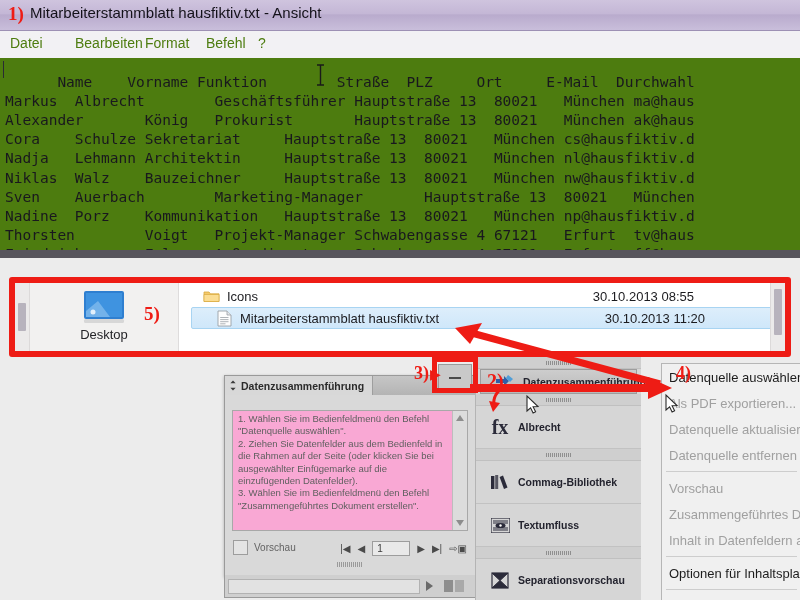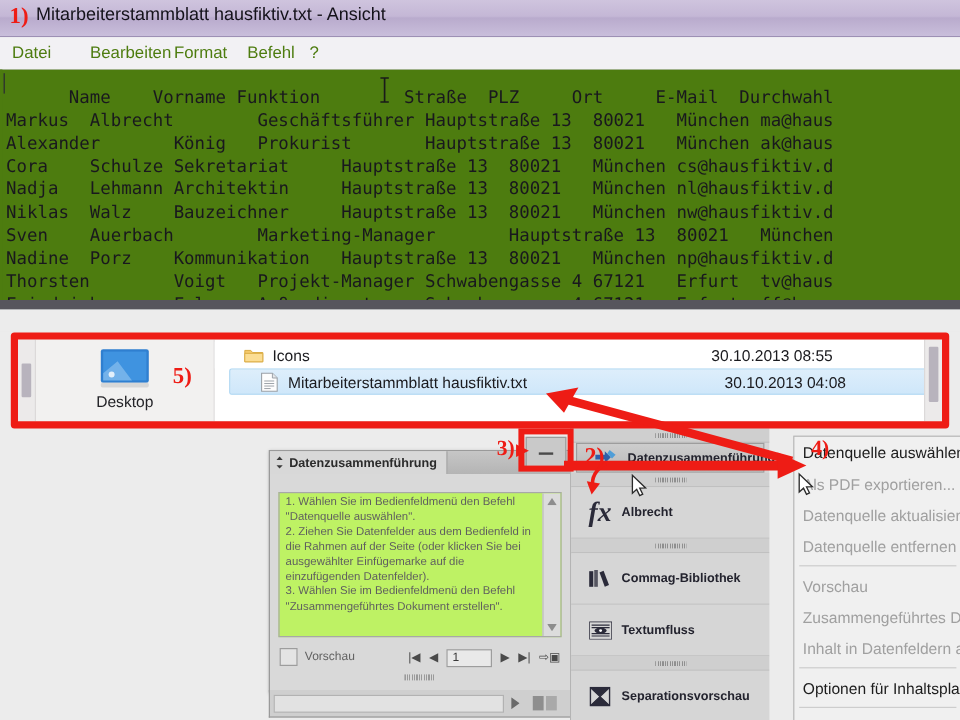--- a/index.html
+++ b/index.html
@@ -157,21 +157,21 @@
     font-size:10.5px;font-weight:bold;color:#2b2b2b;white-space:nowrap;
   }
   .dz-tab-arrows{
     position:absolute;left:4px;top:4px;width:8px;height:11px;
   }
   .dz-body{
     position:absolute;left:0;top:19px;width:100%;bottom:0;background:#d9d9d9;
   }
   .dz-instr{
     position:absolute;left:7px;top:15px;right:7px;height:119px;
-    background:#bef264;border:1px solid #a8a8a8;overflow:hidden;
+    background:#f9a8d4;border:1px solid #a8a8a8;overflow:hidden;
   }
   .dz-instr-text{
     position:absolute;left:5px;top:2px;right:20px;
     font-size:9.5px;line-height:12.4px;color:#5f5f5f;
   }
   .dz-instr-scroll{
     position:absolute;right:0;top:0;width:14px;bottom:0;background:#dcdcdc;
     border-left:1px solid #bdbdbd;
   }
   .dz-arrow-up{position:absolute;left:3px;top:4px;}
@@ -362,21 +362,21 @@
 
       <div class="exp-row r2">
         <span class="exp-icon">
           <svg width="15" height="17" viewBox="0 0 15 17">
             <path d="M1 1 H10 L14 5 V16 H1 Z" fill="#fdfdfd" stroke="#9aa0a6" stroke-width=".9"></path>
             <path d="M10 1 V5 H14" fill="#e4e7ea" stroke="#9aa0a6" stroke-width=".8"></path>
             <path d="M3.2 7.5 H11.5 M3.2 9.6 H11.5 M3.2 11.7 H11.5 M3.2 13.8 H8.5" stroke="#9aa0a6" stroke-width=".8"></path>
           </svg>
         </span>
         <span class="exp-name">Mitarbeiterstammblatt hausfiktiv.txt</span>
-        <span class="exp-date">30.10.2013 04:08</span>
+        <span class="exp-date">30.10.2013 11:20</span>
       </div>
 
     </div>
 
     <div class="exp-rightscroll"></div>
   </div>
 
   <span class="marker5">5)</span>
   <div class="explorer-redbox"></div>
 </div>
@@ -455,21 +455,21 @@
       </span>
       <span class="dock-label">Datenzusammenführung</span>
     </div>
 
     <div class="dock-grip">
         <i></i>
       </div>
 
     <div class="dock-item">
       <span class="dock-ico">
-        <span style="font-family:'Liberation Serif',serif;font-style:italic;font-weight:bold;font-size:23px;">fx</span>
+        <span style="font-family:'Liberation Serif',serif;font-weight:bold;font-size:20px;">fx</span>
       </span>
       <span class="dock-label">Albrecht</span>
     </div>
 
     <div class="dock-grip">
         <i></i>
       </div>
 
     <div class="dock-item">
       <span class="dock-ico">

